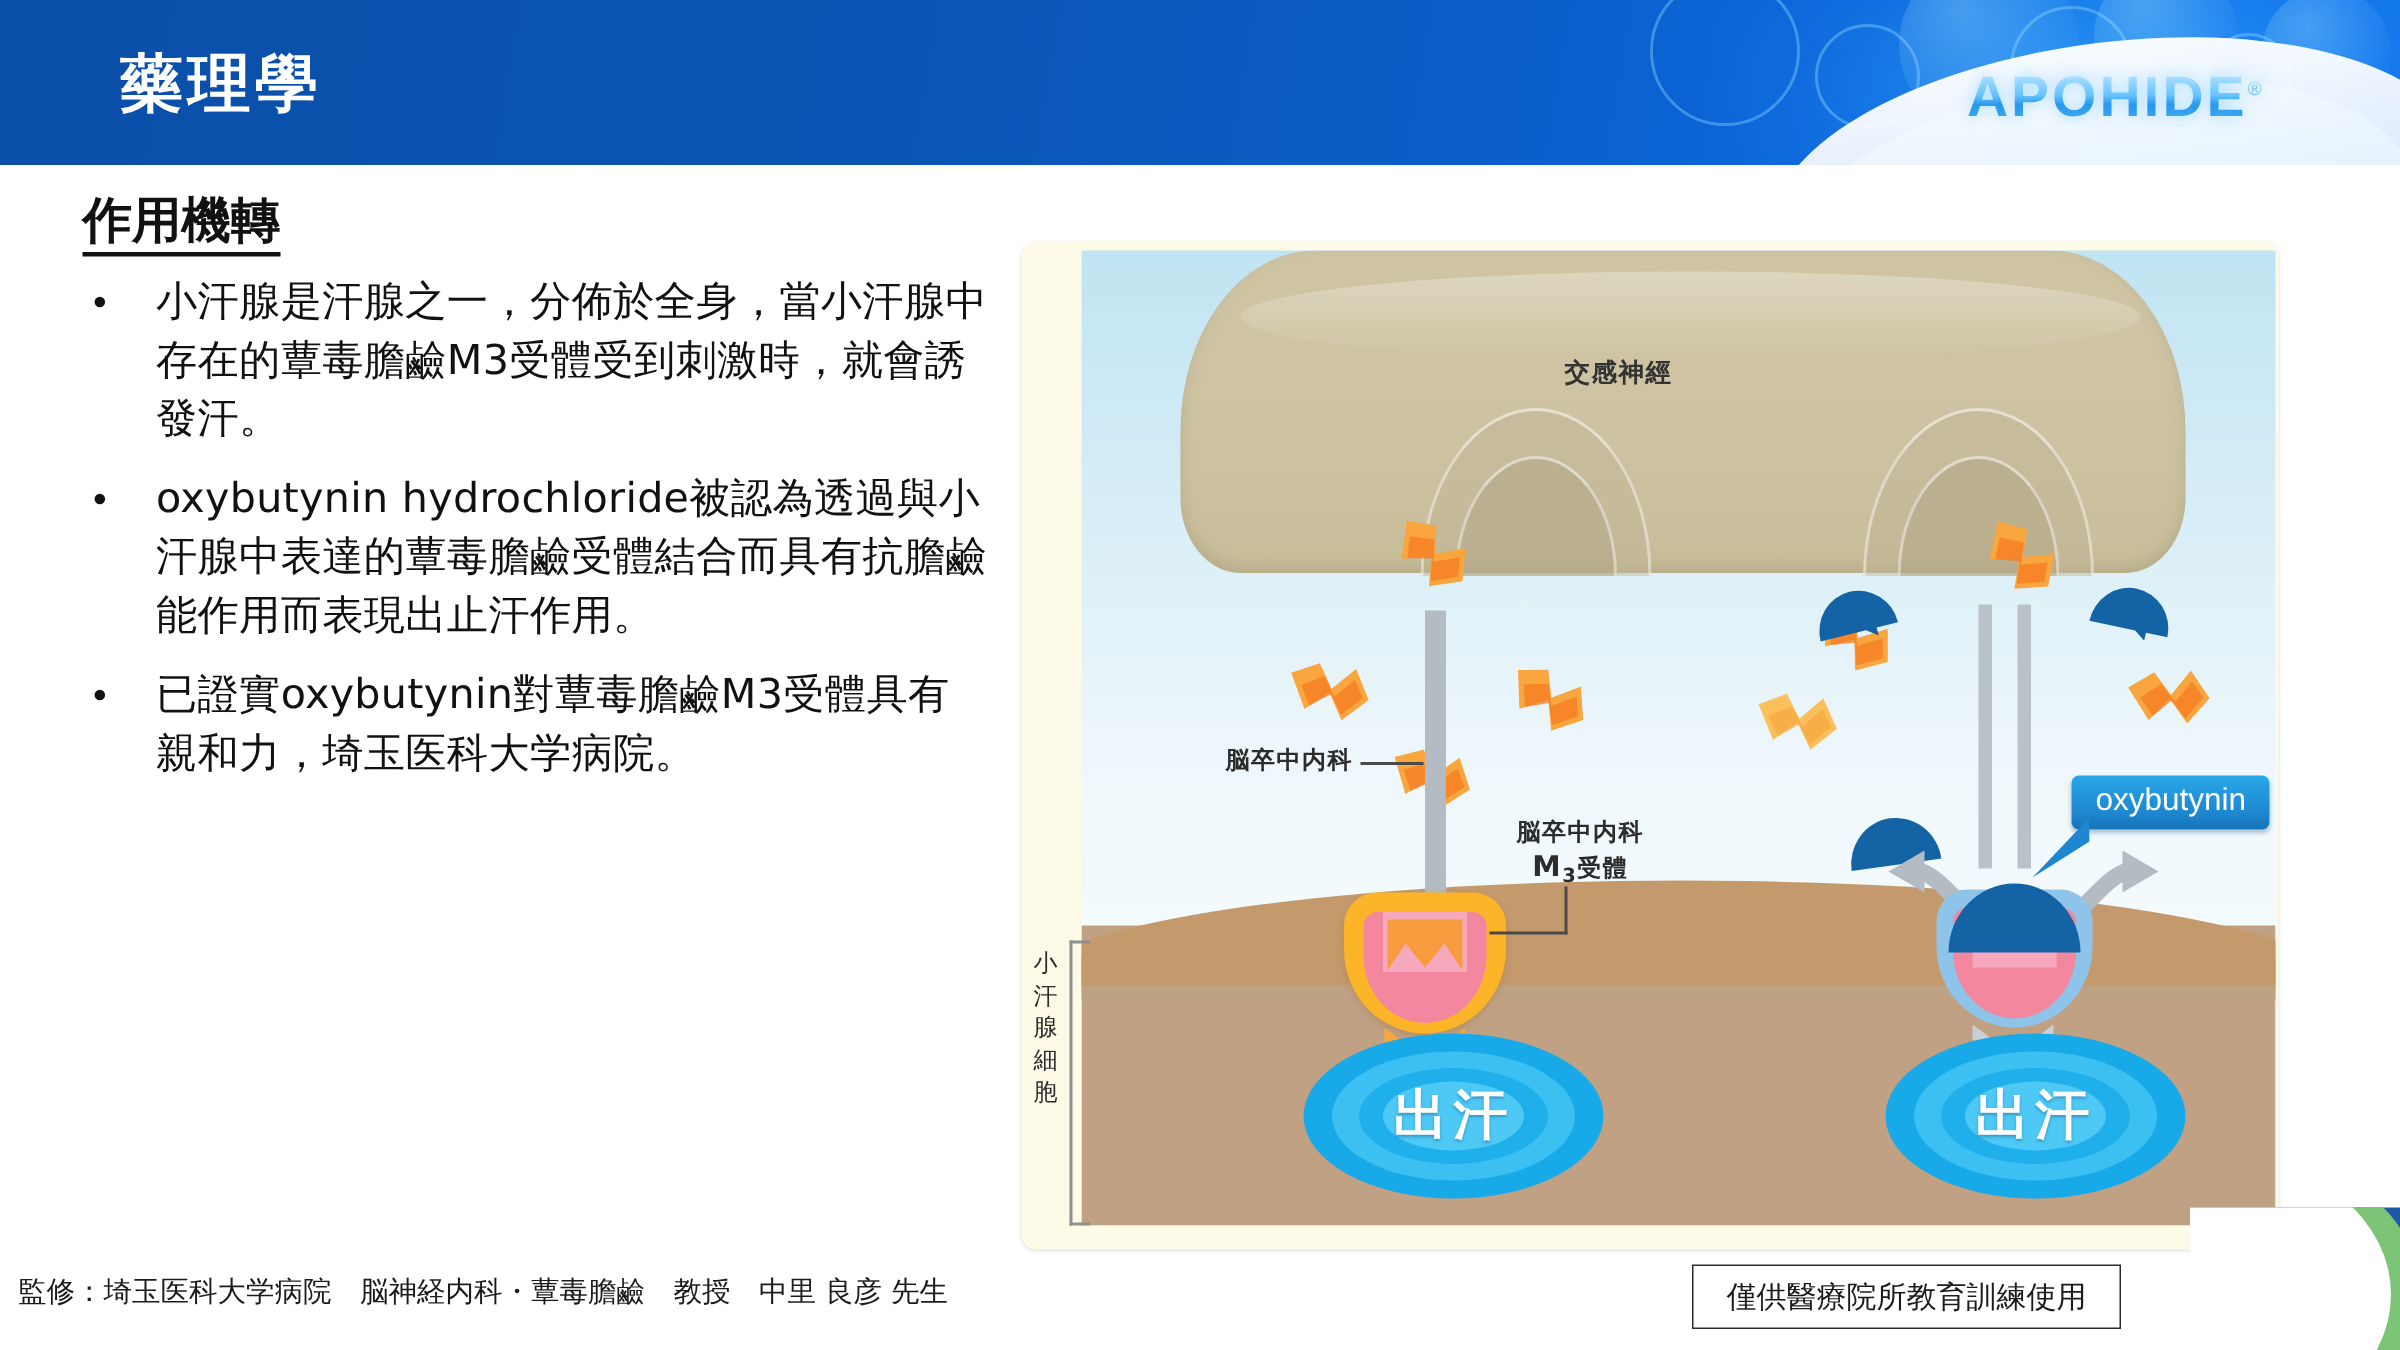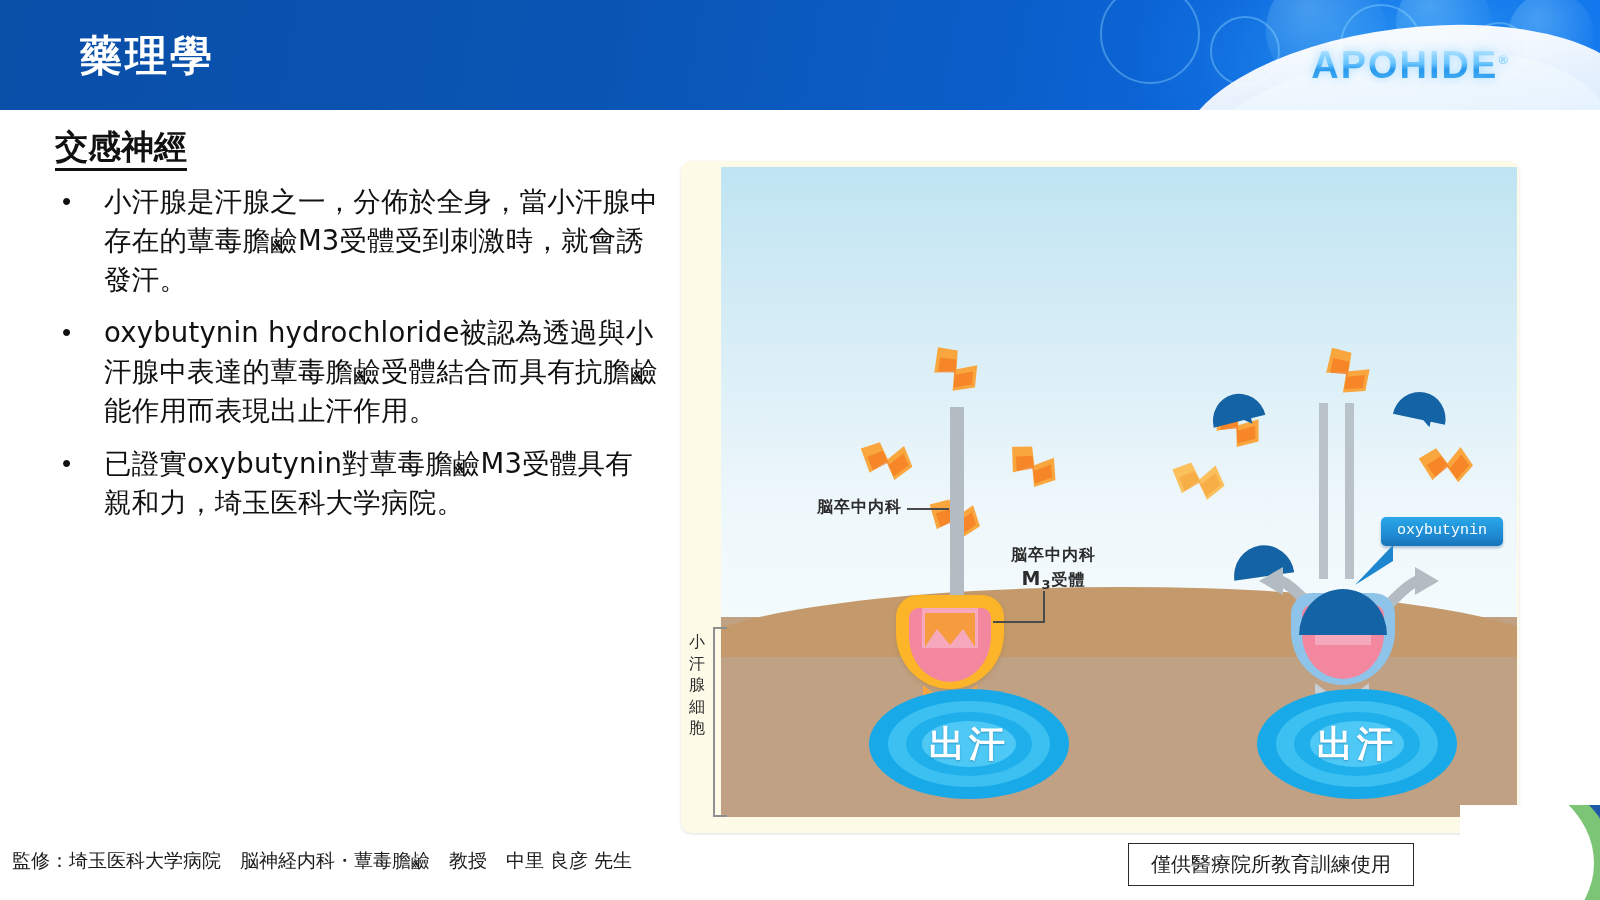--- a/index.html
+++ b/index.html
@@ -175,23 +175,23 @@
 
   
   .dlabel{
     position:absolute;font-size:16px;font-weight:bold;color:#2c2c2c;letter-spacing:1px;
     font-family:"DejaVu Sans","Liberation Sans",sans-serif;line-height:1.3;
   }
   .leader{position:absolute;background:#4a4a4a;}
   .oxy-tag{
     position:absolute;
     background:linear-gradient(180deg,#29a8e8,#1e86cf 70%,#1673b8);
-    color:#fff;font-size:15px;padding:5px 16px 7px;border-radius:5px;
+    color:#fff;font-size:21px;padding:5px 16px 7px;border-radius:5px;
     box-shadow:0 2px 3px rgba(0,60,110,.3);
-    font-family:Liberation Mono, monospace;
+    font-family:Liberation Sans, sans-serif;
   }
   .gland-bracket{
     position:absolute;border-left:2px solid #8f8f8f;border-top:2px solid #8f8f8f;border-bottom:2px solid #8f8f8f;
   }
   .gland-label{
     position:absolute;font-size:16px;color:#2c2c2c;line-height:1.35;width:20px;text-align:center;
     font-family:"DejaVu Sans","Liberation Sans",sans-serif;letter-spacing:0;
   }
 
   
@@ -238,21 +238,21 @@
     <div class="bub" style="left:430px;top:22px;width:54px;height:54px;"></div>
     <div class="bub f" style="left:468px;top:-8px;width:86px;height:86px;"></div>
     <div class="swoosh2"></div>
     <div class="swoosh"></div>
   </div>
   <div class="header-title">藥理學</div>
   <div class="logo"><span>APOHIDE</span><span class="logo-r">®</span></div>
 </div>
 <div class="header-underline"></div>
 
-<div class="content-head">交感神經</div>
+<div class="content-head">作用機轉</div>
 
 <div class="bullets">
   <div class="bullet">
     <div class="dot">•</div>
     <div class="btxt">小汗腺是汗腺之一，分佈於全身，當小汗腺中存在的蕈毒膽鹼M3受體受到刺激時，就會誘發汗。</div>
   </div>
   <div class="bullet">
     <div class="dot">•</div>
     <div class="btxt">oxybutynin hydrochloride被認為透過與小汗腺中表達的蕈毒膽鹼受體結合而具有抗膽鹼能作用而表現出止汗作用。</div>
   </div>
@@ -262,20 +262,28 @@
   </div>
 </div>
 
 <div class="diagram-panel">
   <div class="diagram-inner">
 
     <div class="skin"></div>
     <div class="skin-top2"></div>
     <div class="skin-top"></div>
 
+    <div class="nerve">
+      <div class="nerve-hl"></div>
+      <div class="vesicle" style="left:160px;"></div>
+      <div class="vesicle inner" style="left:183px;"></div>
+      <div class="vesicle" style="left:455px;"></div>
+      <div class="vesicle inner" style="left:478px;"></div>
+      <div class="nerve-label">交感神經</div>
+    </div>
 
 
     <div class="ach" style="left:208px;top:182px;transform:rotate(20deg);">
       <svg viewBox="0 0 60 48">
           <polygon points="2,6 24,2 30,22 50,10 56,34 34,46 28,24 8,34" fill="#f9a63f"></polygon>
           <polygon points="8,16 26,12 31,28 48,18 52,32 34,42 29,26 12,32" fill="#f47b20" opacity=".75"></polygon>
         </svg>
     </div>
     <div class="ach" style="left:140px;top:272px;transform:rotate(-8deg);">
       <svg viewBox="0 0 60 48">

